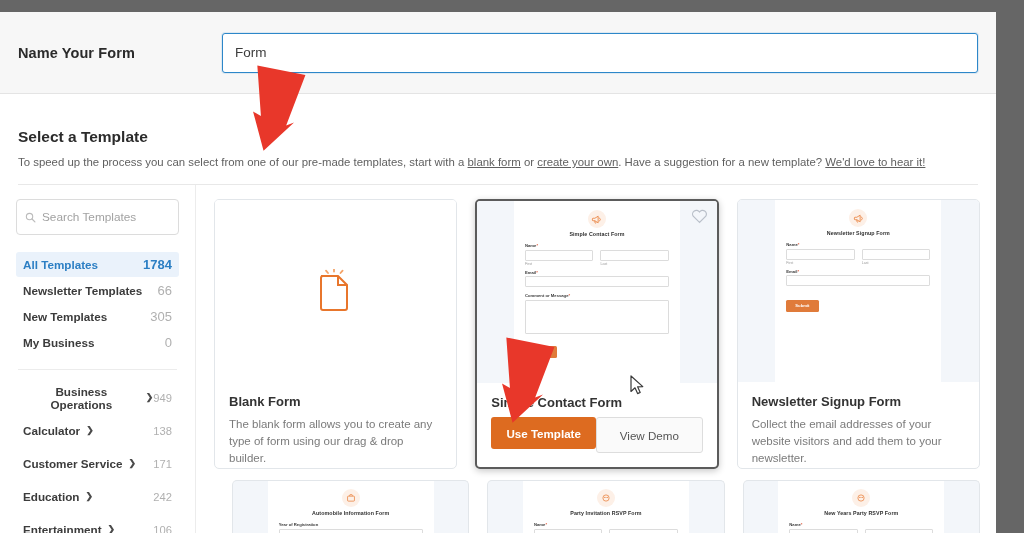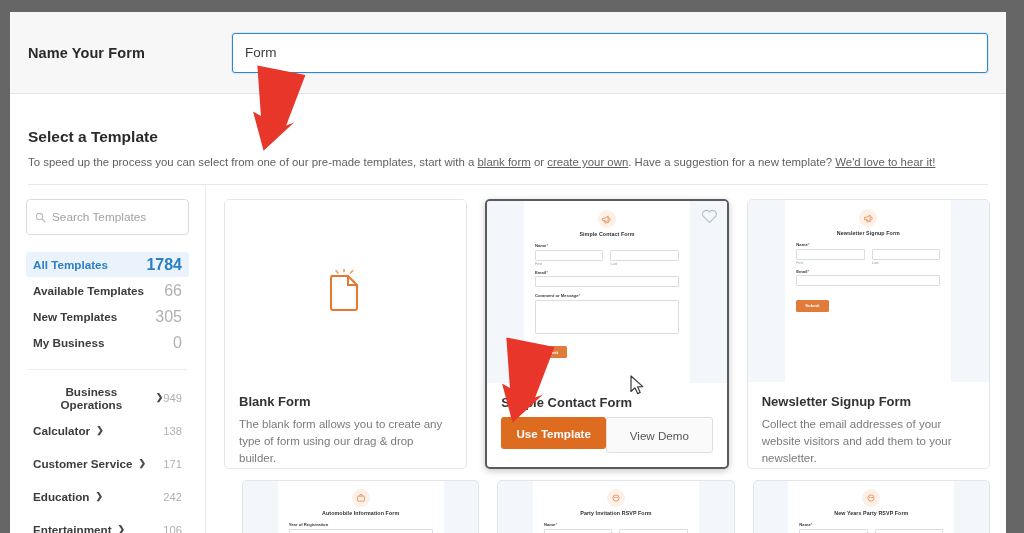--- a/index.html
+++ b/index.html
@@ -4,21 +4,21 @@
 <style>
   * { box-sizing: border-box; margin: 0; padding: 0; }
   html, body {
     width: 1024px; height: 533px;
     overflow: hidden;
     background: #666666;
     font-family: "Liberation Sans", sans-serif;
   }
   .screen {
     position: absolute;
-    left: 10px; top: 12px;
+    left: 0; top: 12px;
     width: 996px; height: 521px;
     background: #ffffff;
     overflow: hidden;
   }
 
   
   .header {
     height: 82px;
     background: #f7f7f7;
     border-bottom: 1px solid #e4e4e4;
@@ -109,21 +109,21 @@
     border-radius: 3px;
     font-size: 11.7px;
     color: #3c3c3c;
     margin-bottom: 1px;
     cursor: pointer;
   }
   .nav-item.active { background: #eaf2fb; }
   .nav-item.active .nav-label,
   .nav-item.active .nav-count { color: #2c7fc4; font-weight: bold; }
   .nav-label { font-weight: bold; }
-  .nav-count { color: #b0b0b0; font-size: 16px; font-weight: normal; }
+  .nav-count { color: #b0b0b0; font-size: 13px; font-weight: normal; }
 
   .nav-divider {
     border-top: 1px solid #ececec;
     margin: 14px 2px 15px 2px;
   }
   .cat-item {
     display: flex;
     align-items: center;
     justify-content: space-between;
     height: 25px;
@@ -330,21 +330,21 @@
         </svg>
         <input type="text" placeholder="Search Templates" style="">
       </div>
 
       <div>
         <div class="nav-item active">
           <span class="nav-label">All Templates</span>
           <span class="nav-count">1784</span>
         </div>
         <div class="nav-item">
-          <span class="nav-label">Available Templates</span>
+          <span class="nav-label">Newsletter Templates</span>
           <span class="nav-count">66</span>
         </div>
         <div class="nav-item">
           <span class="nav-label">New Templates</span>
           <span class="nav-count">305</span>
         </div>
         <div class="nav-item">
           <span class="nav-label">My Business</span>
           <span class="nav-count">0</span>
         </div>

